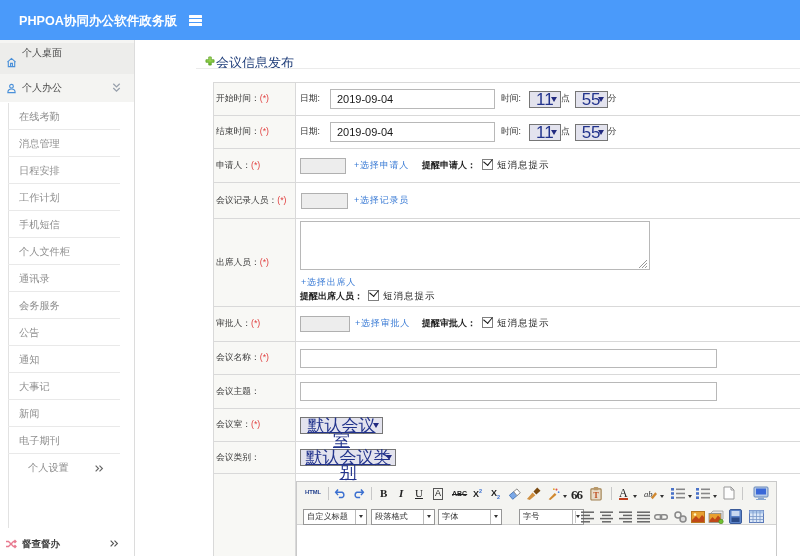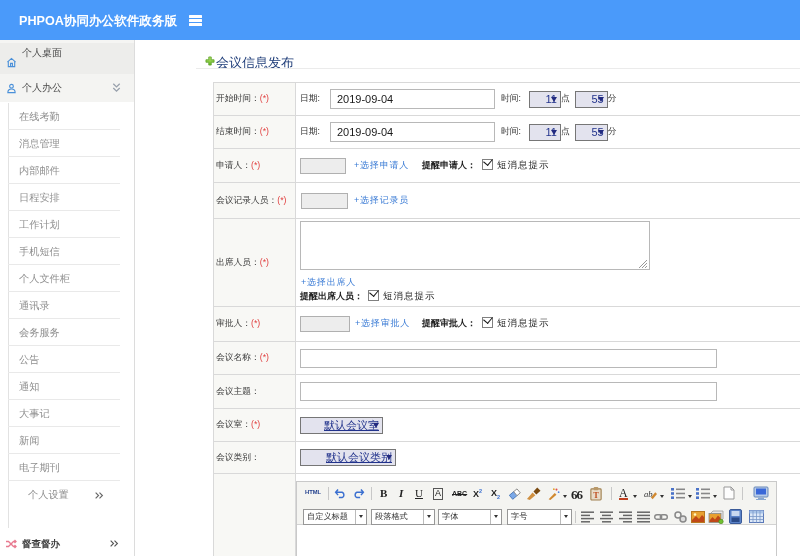--- a/index.html
+++ b/index.html
@@ -36,21 +36,21 @@
 .ftable { position:absolute; left:77px; top:42px; width:680px; border-collapse:collapse; table-layout:fixed; }
 .ftable td { border:1px solid #d9d9d9; vertical-align:middle; }
 .ftable td.lbl { background:#f8f8f5; color:#3a3a3a; font-size:8.75px; padding-left:2px; }
 .ftable td.lbl .req { color:#e03c3c; }
 .ftable td.val { background:#fff; font-size:8.75px; color:#333; padding-left:4px; }
 .r1 { height:33px; } .r2 { height:33px; } .r3 { height:34px; } .r4 { height:36px; }
 .r5 { height:88px; } .r6 { height:35px; } .r7 { height:33px; } .r8 { height:34px; }
 .r9 { height:33px; } .r10 { height:32px; } .r11 { height:100px; }
 
 .dateinput { display:inline-block; width:165px; height:20px; border:1px solid #b8b8b8; background:#fff; font-size:11px; color:#1a1a1a; padding-left:6px; line-height:19px; vertical-align:middle; }
-.sel { display:inline-block; position:relative; height:17px; border:1px solid #767676; background:#e3e3ee; color:#22338c; font-size:11px; line-height:15px; text-align:right; padding:0 3px; vertical-align:middle; }
+.sel { display:inline-block; position:relative; height:17px; border:1px solid #767676; background:#e3e3ee; color:#22338c; font-size:17px; line-height:15px; text-align:center; padding:0 3px; vertical-align:middle; }
 .sel .ar { position:absolute; right:3px; top:5px; width:0; height:0; border-left:3.5px solid transparent; border-right:3.5px solid transparent; border-top:5px solid #222a80; }
 .gin { display:inline-block; width:46px; height:16px; border:1px solid #b0b0b0; background:#ededed; vertical-align:middle; }
 .win { display:inline-block; height:19px; border:1px solid #b8b8b8; background:#fff; vertical-align:middle; }
 .link { color:#3a7bd5; font-size:9px; letter-spacing:0.8px; text-decoration:none; }
 .blab { font-weight:bold; color:#222; font-size:9px; }
 .cbx { display:inline-block; width:11px; height:11px; border:1px solid #808080; background:#fff; position:relative; vertical-align:-2px; }
 .cbx:after { content:""; position:absolute; left:1px; top:-2px; width:7px; height:5px; border-left:1.8px solid #1a1a1a; border-bottom:1.8px solid #1a1a1a; transform:rotate(-50deg); }
 .smsg { font-size:9.5px; letter-spacing:1px; color:#222; }
 .ta { width:350px; height:49px; border:1px solid #b8b8b8; background:#fff; resize:none; }
 
@@ -92,21 +92,20 @@
     <span class="txt">个人办公</span>
     <svg style="position:absolute;right:13px;top:9px;width:9px;height:10px;" viewBox="0 0 12 14" fill="none" stroke="#98a0ac" stroke-width="1.8">
         <path d="M1.5 1 L6 5.5 L10.5 1"></path>
         <path d="M1.5 7 L6 11.5 L10.5 7"></path>
       </svg>
   </div>
   <div class="vline"></div>
   <div class="submenu">
     <div class="mi">在线考勤</div>
     <div class="mi">消息管理</div>
-    <div class="mi">内部邮件</div>
     <div class="mi">日程安排</div>
     <div class="mi">工作计划</div>
     <div class="mi">手机短信</div>
     <div class="mi">个人文件柜</div>
     <div class="mi">通讯录</div>
     <div class="mi">会务服务</div>
     <div class="mi">公告</div>
     <div class="mi">通知</div>
     <div class="mi">大事记</div>
     <div class="mi">新闻</div>
@@ -289,21 +288,21 @@
       <svg class="ticon" style="left:456px;top:4px;" width="16" height="14" viewBox="0 0 16 14">
           <rect x="1" y="1" width="14" height="10" rx="1" fill="#b8cce8" stroke="#6888b8" stroke-width="1"></rect>
           <rect x="3" y="2.5" width="10" height="6" fill="#3a68d8"></rect>
           <rect x="5" y="11.5" width="6" height="1.5" fill="#8aa8d0"></rect>
           <rect x="3" y="13" width="10" height="1" fill="#8aa8d0"></rect>
         </svg>
 
       <span class="dd" style="left:6px;width:64px;">自定义标题<i class="db"></i></span>
       <span class="dd" style="left:74px;width:64px;">段落格式<i class="db"></i></span>
       <span class="dd" style="left:141px;width:64px;">字体<i class="db"></i></span>
-      <span class="dd" style="left:210px;width:65px;">字号<i class="db"></i></span>
+      <span class="dd" style="left:222px;width:65px;">字号<i class="db"></i></span>
       <i class="tsep2" style="left:278px;"></i>
       <svg class="ticon" style="left:284px;top:29px;" width="13" height="12" viewBox="0 0 13 12">
           <g stroke="#666" stroke-width="1.5">
             <line x1="0" y1="1.2" x2="13" y2="1.2"></line>
             <line x1="0" y1="4.4" x2="9" y2="4.4"></line>
             <line x1="0" y1="7.6" x2="13" y2="7.6"></line>
             <line x1="0" y1="10.8" x2="9" y2="10.8"></line>
           </g>
         </svg>
       <svg class="ticon" style="left:303px;top:29px;" width="13" height="12" viewBox="0 0 13 12">

